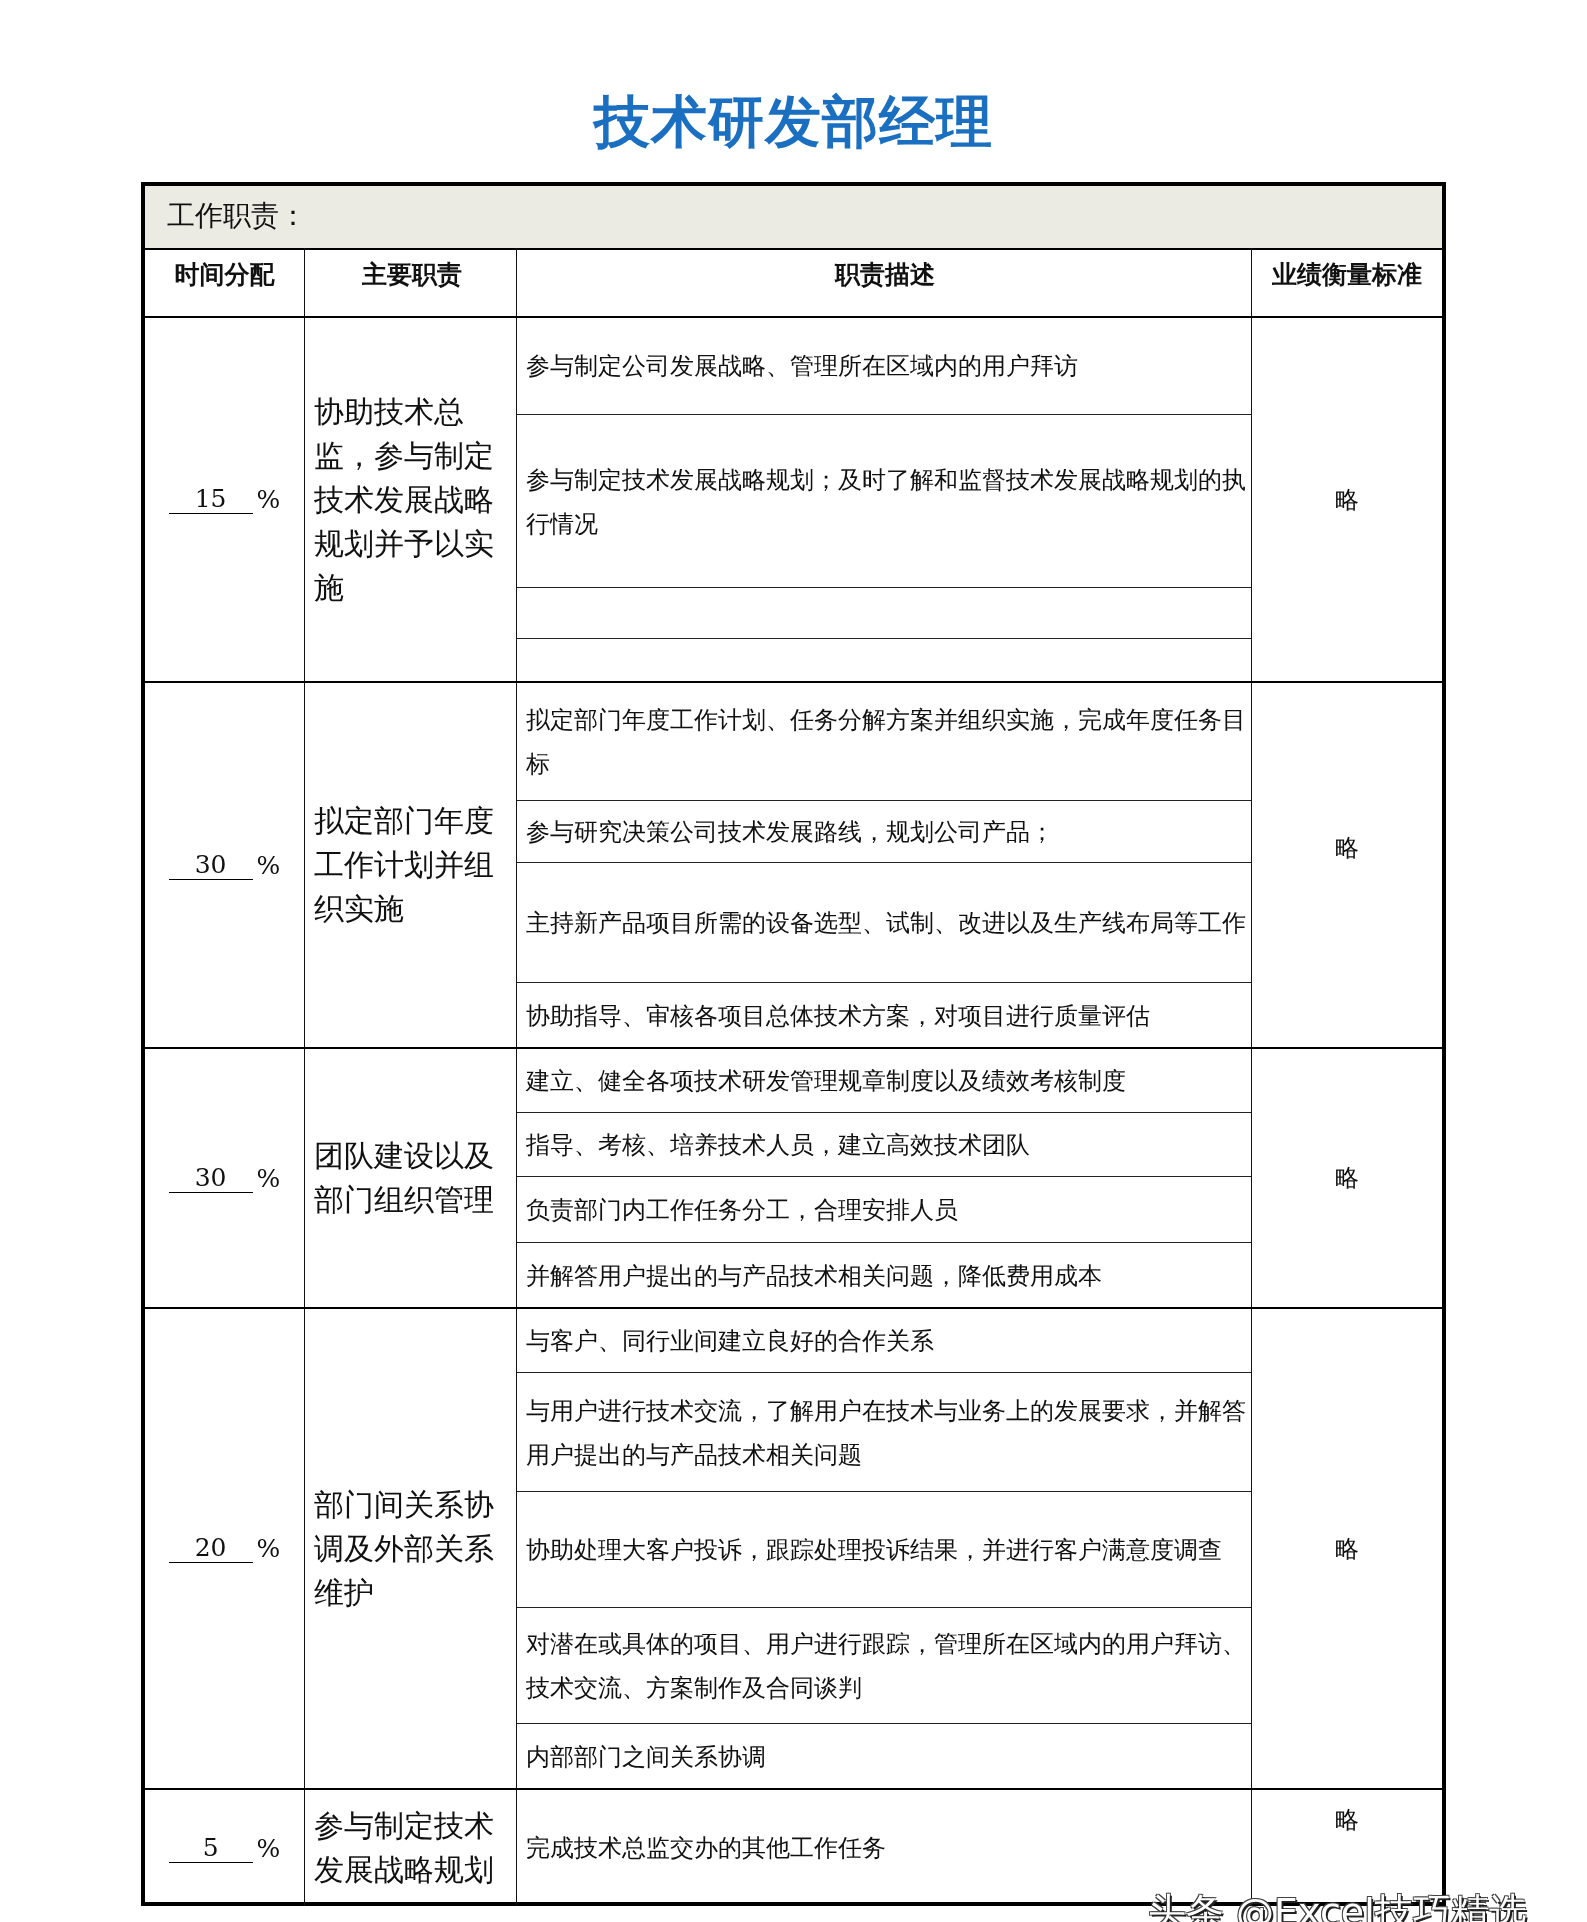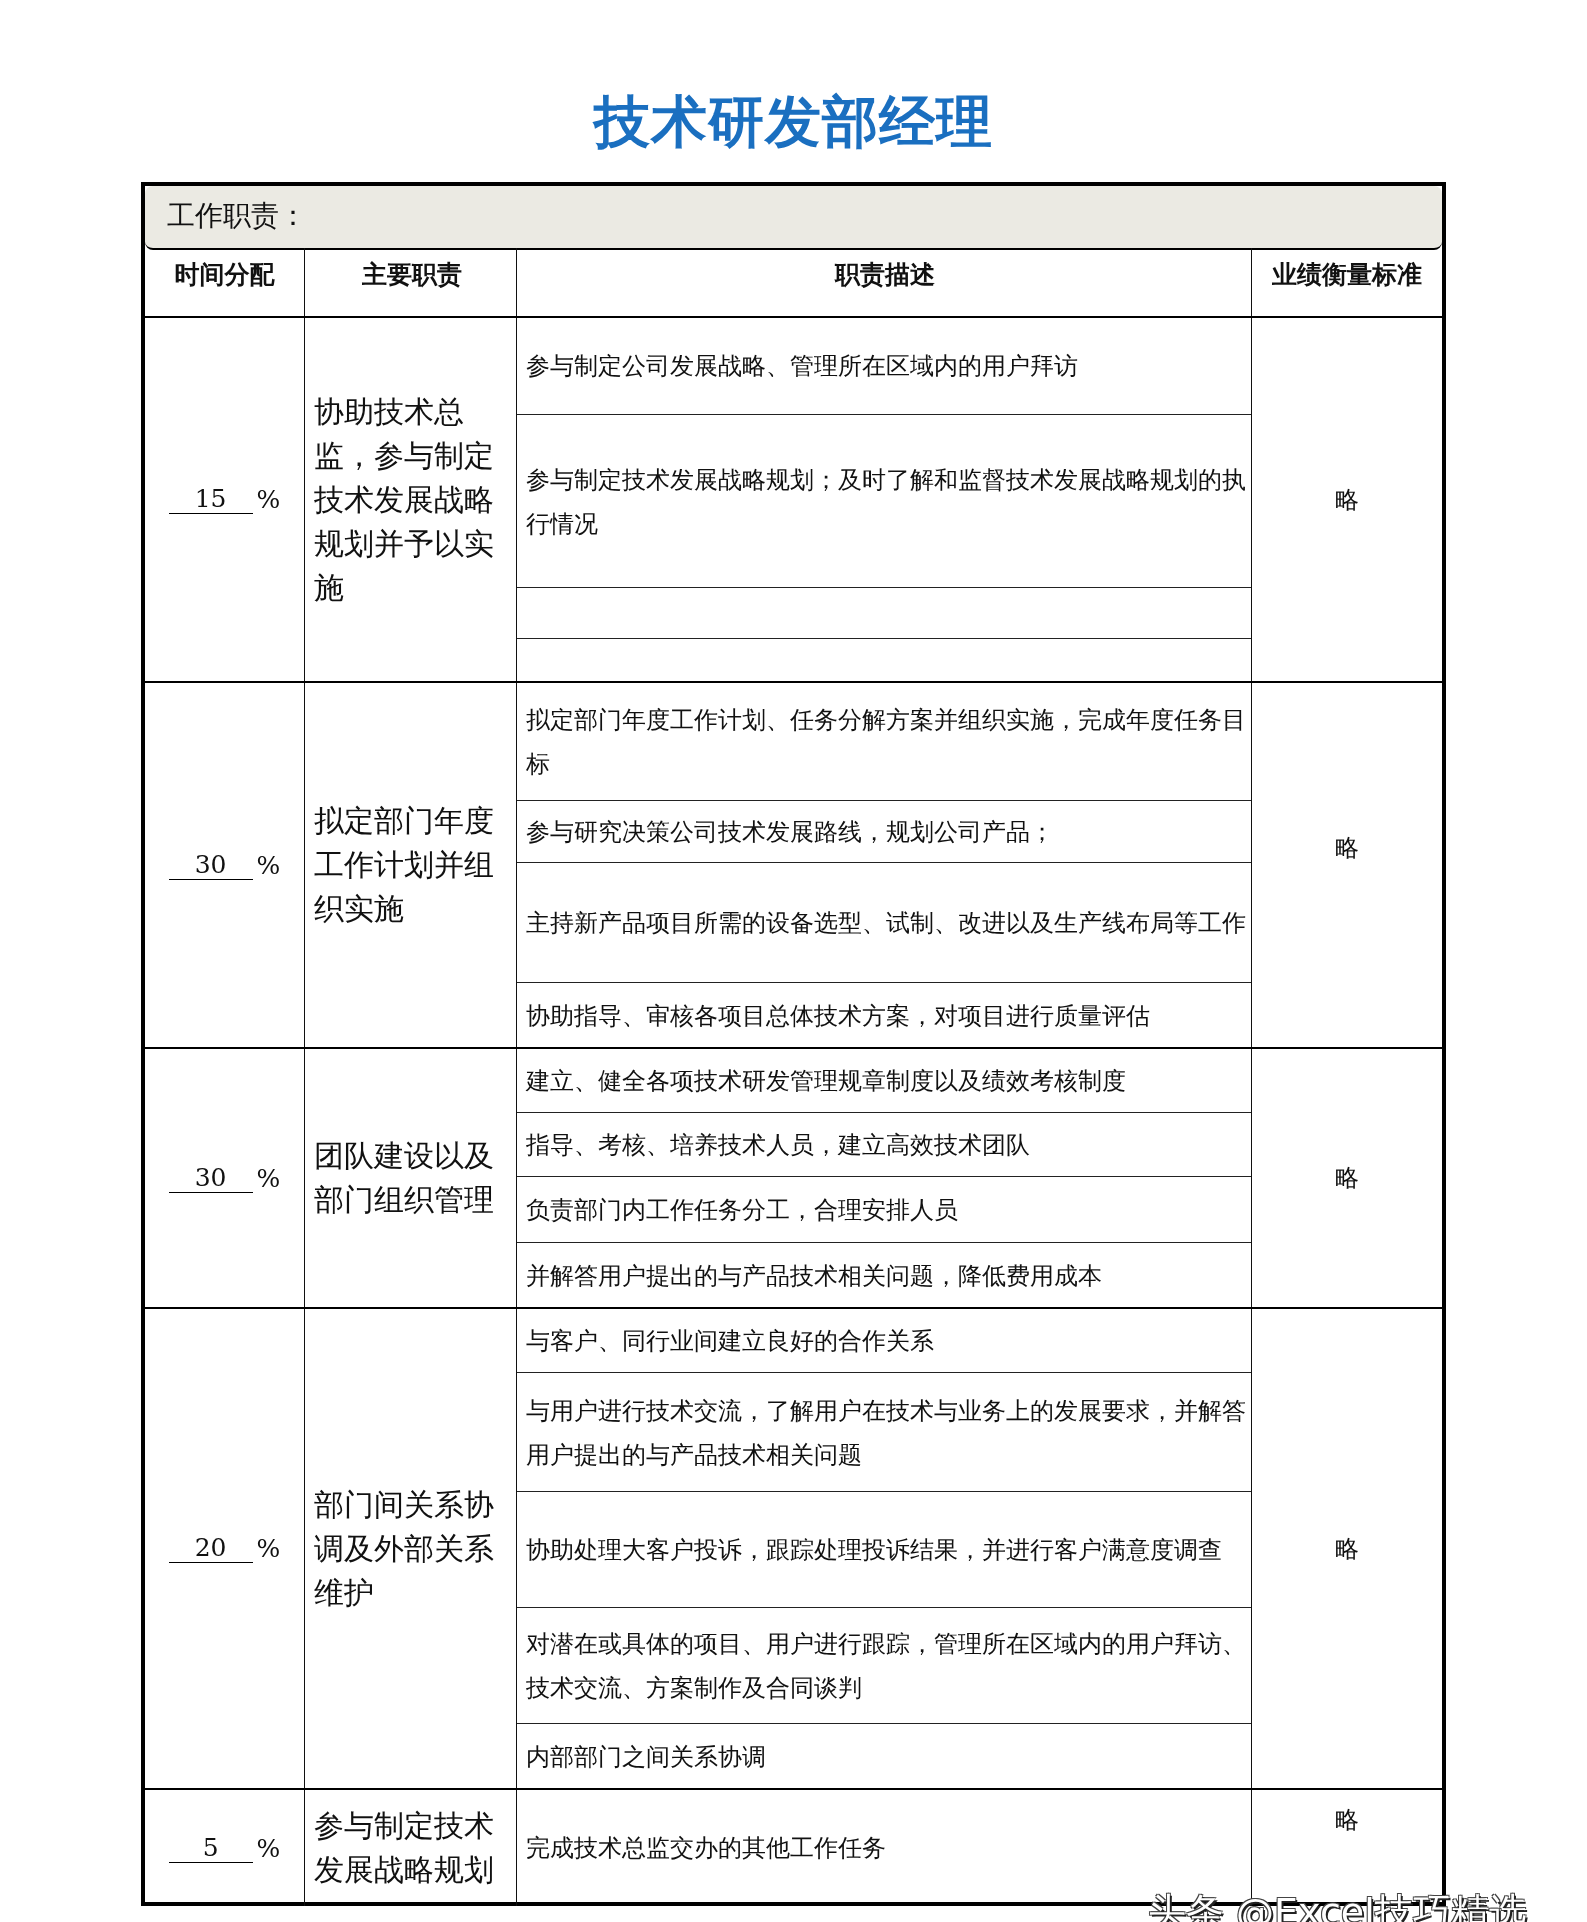--- a/index.html
+++ b/index.html
@@ -4,21 +4,21 @@
 <style>
   html, body { margin:0; padding:0; background:#ffffff; }
   body { width:1587px; height:1922px; position:relative; overflow:hidden;
          font-family:"DejaVu Serif","Liberation Serif",serif; color:#111; }
   .title { position:absolute; left:0; width:1587px; top:82px; text-align:center;
            font-family:"DejaVu Sans","Liberation Sans",sans-serif; font-weight:bold;
            font-size:56px; line-height:80px; color:#1a6fc0; letter-spacing:1px; }
   .tbl { position:absolute; left:141px; top:182px; width:1305px; height:1724px;
          border:4px solid #000; box-sizing:border-box; }
   .band { position:absolute; left:0; top:0; right:0; height:62px; background:#ebeae3;
-          border-bottom:2px solid #000;border-radius:8px; }
+          border-bottom:2px solid #000; }
   .band span { position:absolute; left:22px; top:12px; font-size:28px; line-height:36px;
                font-family:"DejaVu Sans","Liberation Sans",sans-serif; }
   .hline { position:absolute; height:0; border-top:2px solid #000; }
   .hthin { position:absolute; height:0; border-top:1.5px solid #222; }
   .vline { position:absolute; width:0; border-left:1.5px solid #111; }
   .hdr { position:absolute; top:64px; height:48px; display:flex; align-items:center;
          justify-content:center; font-weight:bold; font-size:25px;font-family:Liberation Mono, monospace; }
   .pct { position:absolute; left:0; width:159px; display:flex; align-items:center;
          justify-content:center; font-size:25px; }
   .pct .num { display:inline-block; width:84px; text-align:center;

